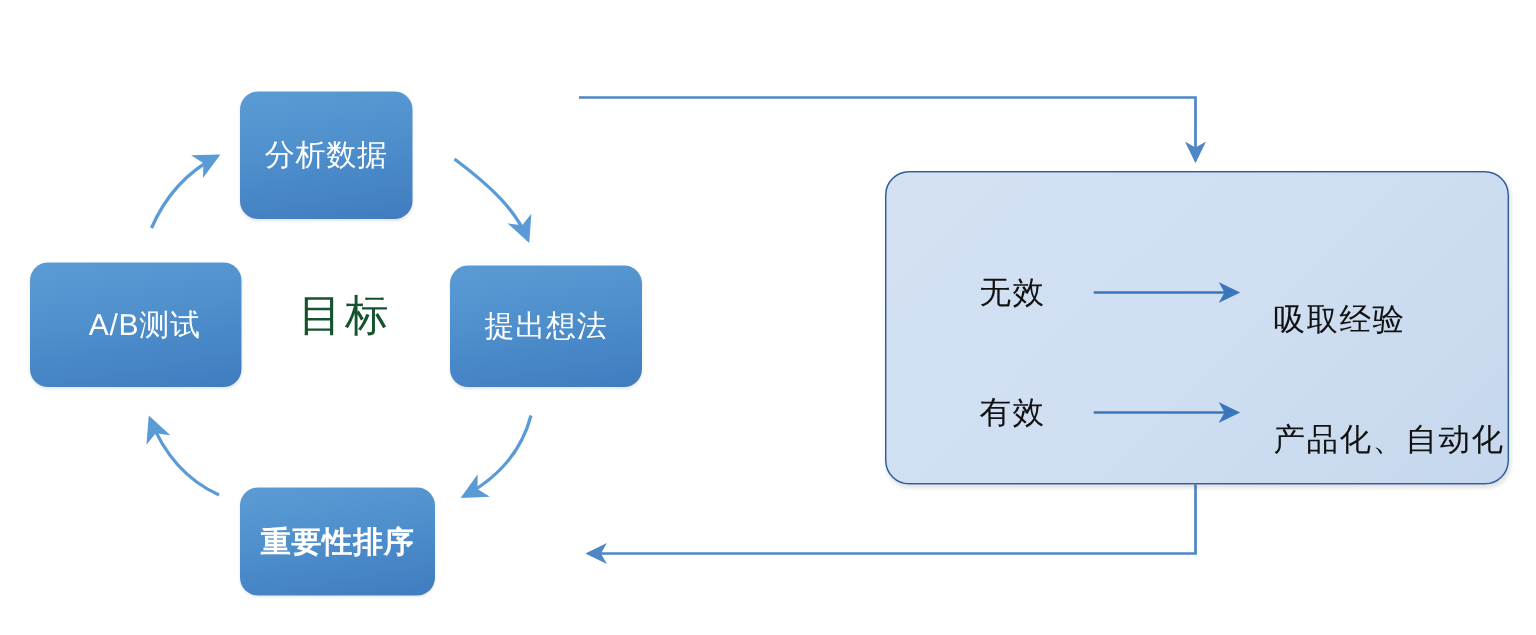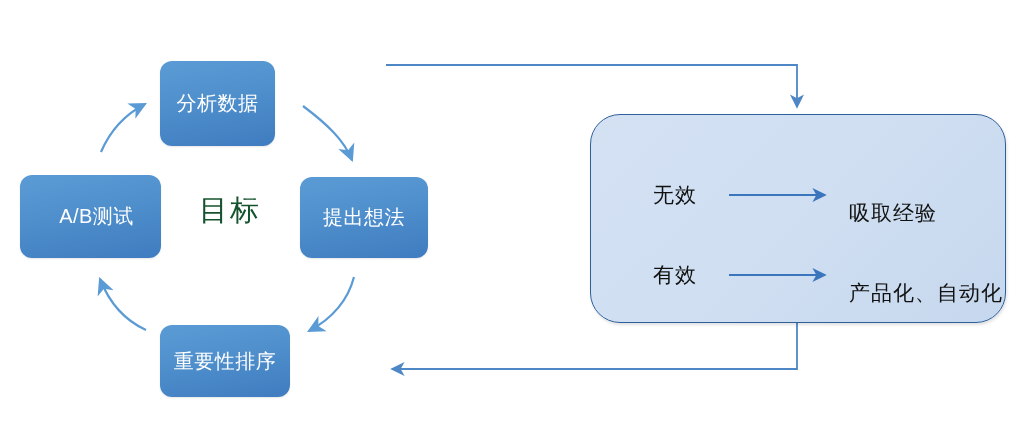--- a/index.html
+++ b/index.html
@@ -28,21 +28,21 @@
     justify-content: center;
     color: #ffffff;
     font-size: 20px;
     letter-spacing: 0.5px;
     white-space: nowrap;
     user-select: none;
   }
   .node.analyze  { left: 160px; top: 33px;  width: 115px; height: 85px; margin-top: 28px; }
   .node.abtest   { left: 20px;  top: 175px; width: 129px; height: 83px; padding-left: 12px; }
   .node.idea     { left: 300px; top: 177px; width: 128px; height: 81px; }
-  .node.rank     { left: 160px; top: 325px; width: 130px; height: 72px; }
+  .node.rank     { left: 160px; top: 325px; width: 130px; height: 72px; font-weight: bold; }
 
   
   .goal-label {
     position: absolute;
     left: 175px;
     top: 190px;
     width: 110px;
     height: 42px;
     display: flex;
     align-items: center;
@@ -54,21 +54,21 @@
   }
 
   
   .outcome-panel {
     position: absolute;
     left: 590px;
     top: 114px;
     width: 416px;
     height: 209px;
     border: 1.6px solid #2e5f9b;
-    border-radius: 30px;
+    border-radius: 16px;
     background: linear-gradient(135deg, #d3e1f3 0%, #cfdef1 55%, #c6d8ee 100%);
     box-shadow: 1px 2px 3px rgba(0,0,0,0.12);
     box-sizing: border-box;
   }
   .outcome-row {
     position: absolute;
     display: flex;
     align-items: center;
     white-space: nowrap;
   }

